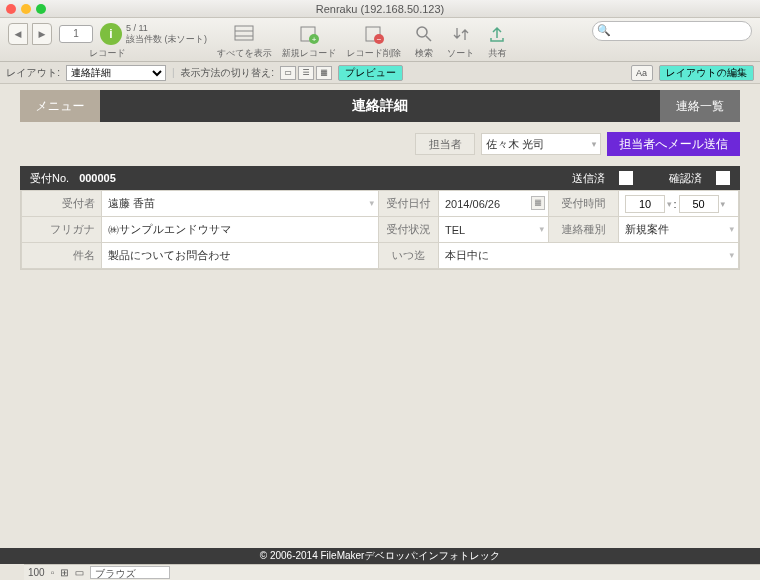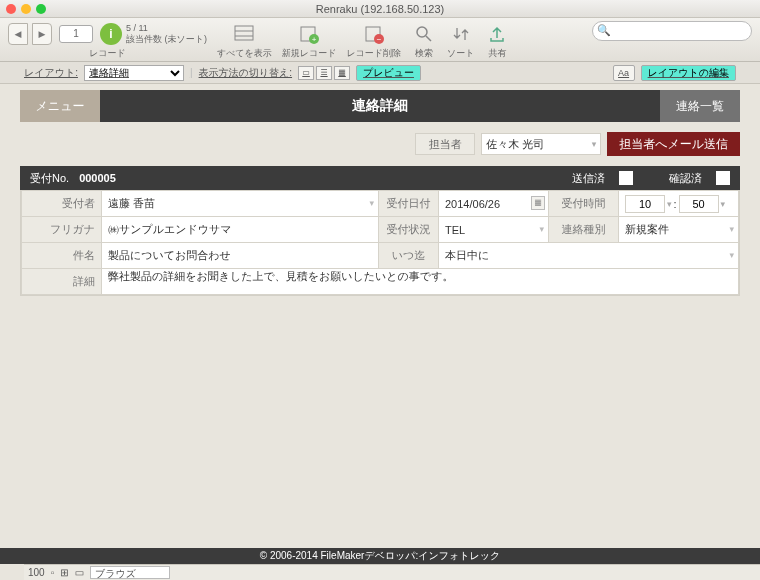--- a/index.html
+++ b/index.html
@@ -21,41 +21,41 @@
   .rec-num { width:34px; height:18px; border:1px solid #aaa; background:#fff; text-align:center; line-height:16px; font-size:10px; margin:0 3px; border-radius:3px; }
   .badge { width:22px; height:22px; background:#7dbf3f; border-radius:50%; color:#fff; display:flex; align-items:center; justify-content:center; font-weight:bold; font-size:12px; }
   .rec-info { display:flex; flex-direction:column; font-size:9px; color:#666; justify-content:center; line-height:11px; }
   .tb-btn { width:26px; height:26px; display:flex; align-items:center; justify-content:center; color:#777; }
   .search-box { margin-left:auto; display:flex; align-items:center; }
   .search-box input { width:160px; height:20px; border:1px solid #bbb; border-radius:10px; padding:0 8px 0 20px; font-size:11px; background:#fff; }
   .search-wrap { position:relative; }
   .search-wrap .mag { position:absolute; left:5px; top:3px; color:#888; font-size:11px; }
 
   
-  .formatbar { height:22px; background:#e3e0d9; border-bottom:1px solid #c8c5bc; display:flex; align-items:center; padding:0 24px; font-size:10px; color:#555; gap:6px;text-decoration:underline; }
+  .formatbar { height:22px; background:#e3e0d9; border-bottom:1px solid #c8c5bc; display:flex; align-items:center; padding:0 6px; font-size:10px; color:#555; gap:6px; }
   .fb-select { height:16px; border:1px solid #aaa; background:#fff; font-size:10px; width:100px; }
   .fb-btn { height:16px; border:1px solid #aaa; background:#5eead4; font-size:10px; padding:0 6px; border-radius:2px; }
   .fb-icons { display:flex; gap:2px; }
   .fb-icons span { width:16px; height:14px; border:1px solid #aaa; background:#f5f4f0; display:flex; align-items:center; justify-content:center; font-size:8px; }
   .spacer { flex:1; }
   .aa-btn { width:22px; height:16px; border:1px solid #aaa; background:#f5f4f0; font-size:9px; text-align:center; line-height:14px; border-radius:2px; }
 
   
   .header { height:32px; background:#3b3b3b; display:flex; align-items:stretch; margin:6px 20px 0; }
   .hbtn { width:80px; display:flex; align-items:center; justify-content:center; color:#fff; font-size:12px; }
   .hbtn.menu { background:#b6ac9d; }
   .hbtn.list { background:#737373; margin-left:auto; }
   .htitle { flex:1; display:flex; align-items:center; justify-content:center; color:#fff; font-size:14px; font-weight:bold; }
 
   
   .assignee-row { display:flex; align-items:center; justify-content:flex-end; gap:6px; margin:10px 20px; }
   .alabel { background:#eceae3; border:1px solid #d3d0c7; height:22px; width:60px; display:flex; align-items:center; justify-content:center; font-size:11px; color:#666; }
   .asel { height:22px; width:120px; border:1px solid #d3d0c7; background:#fff; padding:0 4px; font-size:11px; display:flex; align-items:center; position:relative; }
   .asel::after { content:"▾"; position:absolute; right:4px; color:#aaa; font-size:9px; }
-  .send-btn { height:24px; background:#7f1d1d; color:#fff; padding:0 12px; font-size:12px; display:flex; align-items:center; }
+  .send-btn { height:24px; background:#6d28d9; color:#fff; padding:0 12px; font-size:12px; display:flex; align-items:center; }
 
   
   .receipt-bar { background:#3b3b3b; color:#fff; height:24px; display:flex; align-items:center; margin:0 20px; padding:0 10px; font-size:11px; gap:10px; }
   .receipt-bar .rno-label { }
   .receipt-bar .rno { font-weight:bold; }
   .receipt-bar .rflex { flex:1; }
   .chk { width:14px; height:14px; background:#fff; display:inline-block; vertical-align:middle; margin-left:4px; }
 
   
   .form { margin:0 20px; border:1px solid #d3d0c7; border-top:none; background:#fff; }
@@ -249,24 +249,20 @@
     <td class="val dd">TEL</td>
     <td class="lab2">連絡種別</td>
     <td class="val dd">新規案件</td>
   </tr>
   <tr>
     <td class="lab">件名</td>
     <td class="val">製品についてお問合わせ</td>
     <td class="lab2">いつ迄</td>
     <td class="val dd" colspan="3">本日中に</td>
   </tr>
-  <tr class="detail-row">
-    <td class="lab">詳細</td>
-    <td class="val detail-text" colspan="5">弊社製品の詳細をお聞きした上で、見積をお願いしたいとの事です。</td>
-  </tr>
 </tbody>
     </table>
 </div>
 
 <div class="footer">© 2006-2014 FileMakerデベロッパ:インフォトレック</div>
 <div class="status">
   <span>100</span>
   <span>▫</span>
   <span>⊞</span>
   <span>▭</span>

